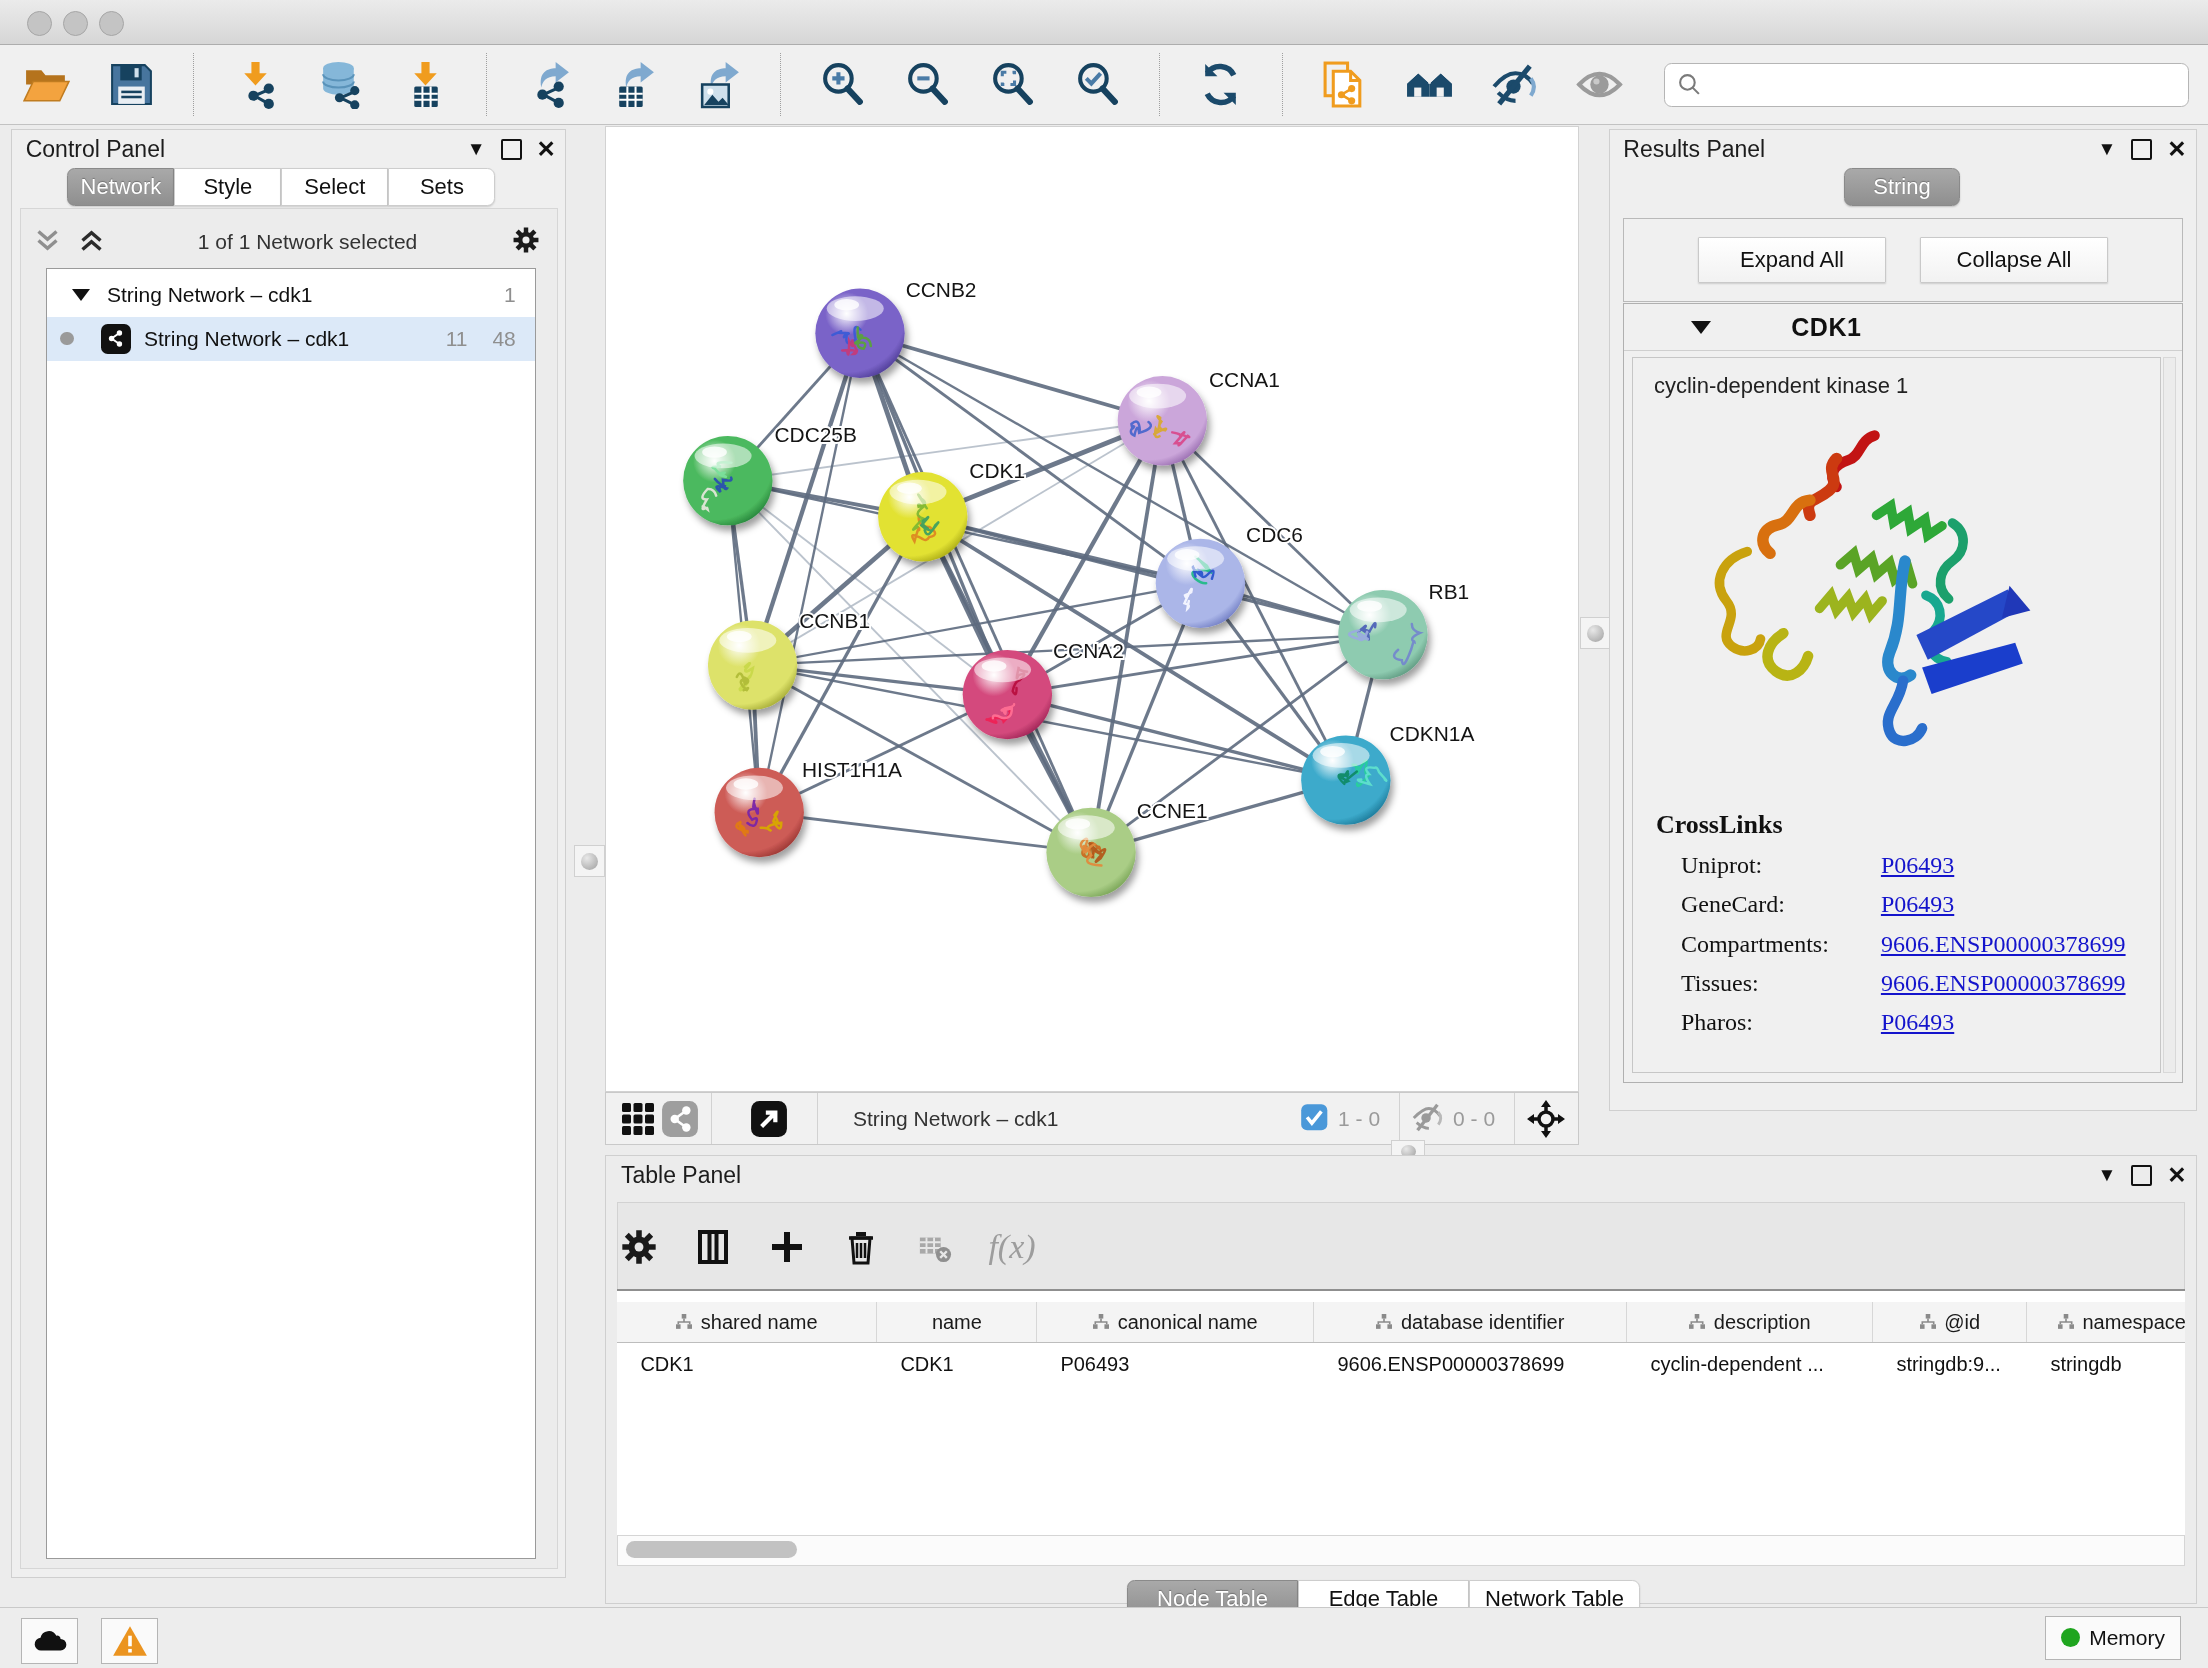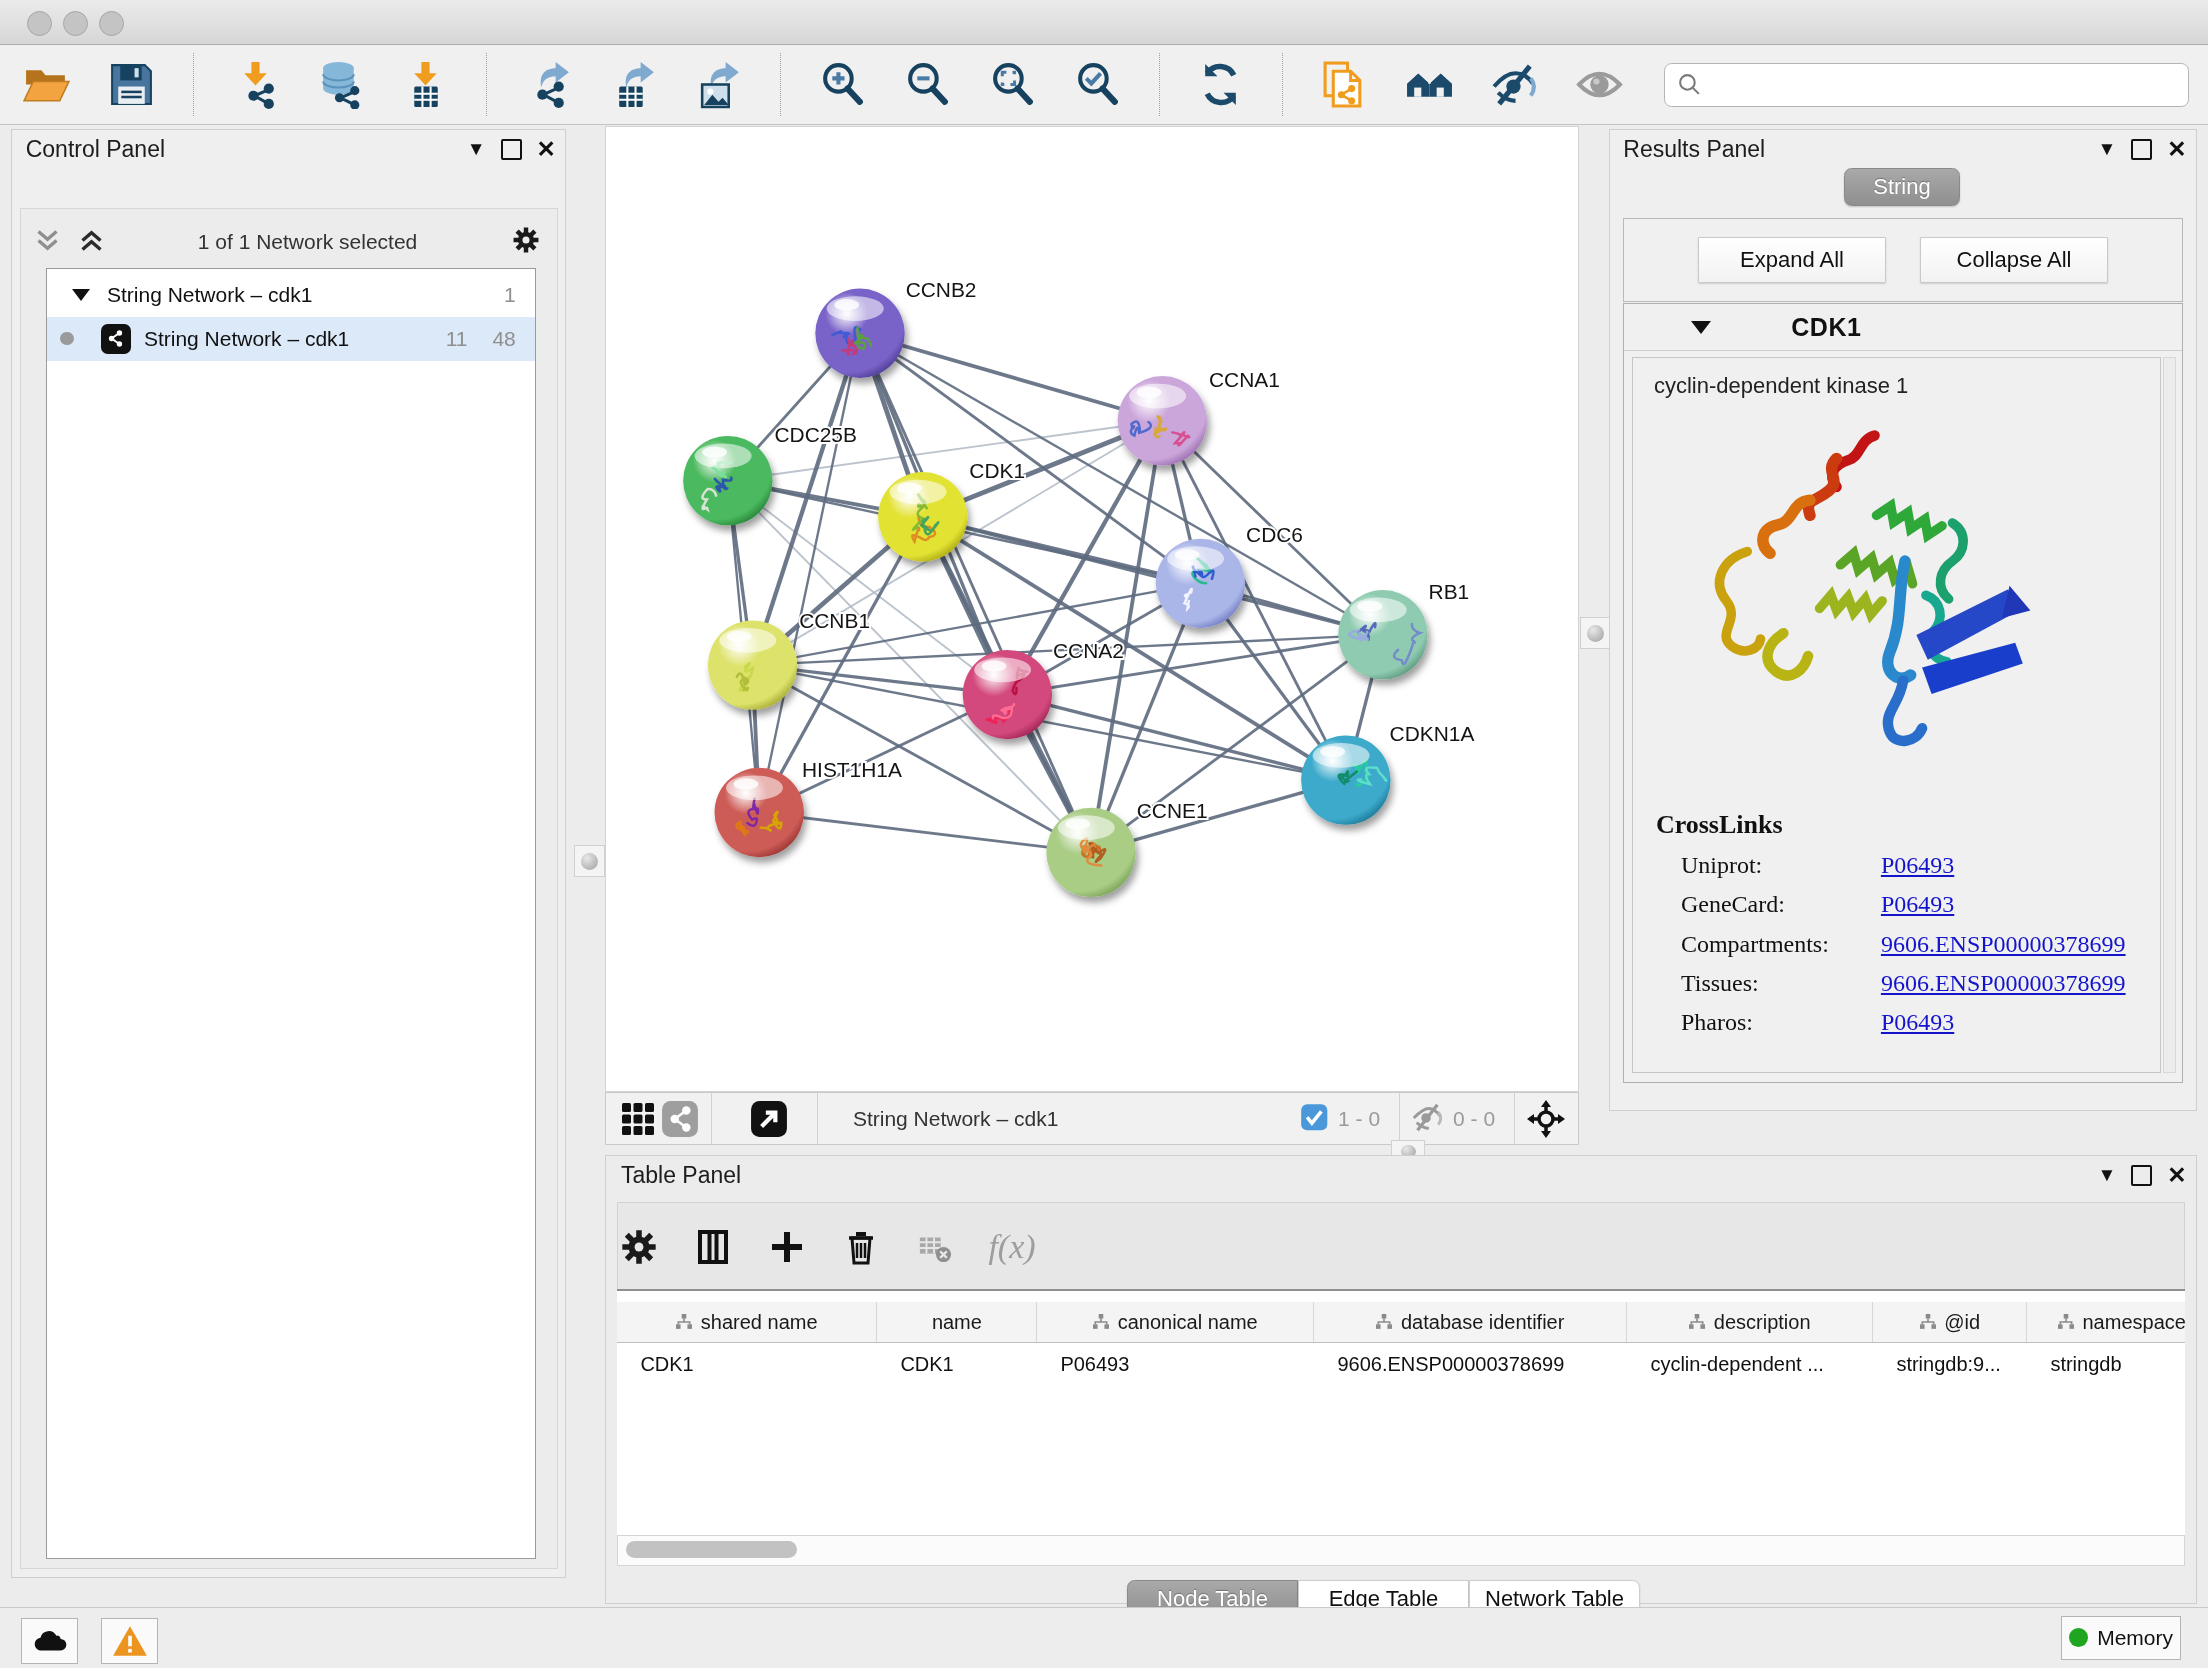--- a/index.html
+++ b/index.html
@@ -83,21 +83,21 @@
   .th{display:flex;align-items:center;justify-content:center;gap:8.6px;font-size:20px;color:#1a1a1a;border-right:1px solid #d7d7d7;box-sizing:border-box;flex:0 0 auto;overflow:hidden;white-space:nowrap;}
   #tp-row{display:flex;height:42px;}
   .td{font-size:20px;color:#111;padding-left:23px;display:flex;align-items:center;box-sizing:border-box;flex:0 0 auto;overflow:hidden;white-space:nowrap;}
   #tp-hscroll{position:absolute;left:11.4px;right:11.4px;top:379px;height:28.5px;background:#fbfbfb;border:1px solid #d5d5d5;}
   #tp-thumb{position:absolute;left:7.6px;top:4.8px;width:171px;height:17px;border-radius:8.6px;background:#c2c2c2;}
   #tp-tabs{position:absolute;left:521px;top:424px;}
   #tp-tabs .tab{width:169px;}
   
   #statusbar{left:0;top:1607px;width:2208px;height:61px;background:#ededed;border-top:1px solid #c9c9c9;}
   .sb-btn{position:absolute;top:9.5px;width:55px;height:44px;background:#fafafa;border:1.9px solid #b5b5b5;display:flex;align-items:center;justify-content:center;}
-  #memory-btn{position:absolute;right:27px;top:7.6px;height:42px;background:#fafafa;border:1.9px solid #b5b5b5;display:flex;align-items:center;gap:9.5px;padding:0 7px;font-size:21px;color:#111;}
+  #memory-btn{position:absolute;right:27px;top:7.6px;height:42px;background:#fafafa;border:1.9px solid #b5b5b5;display:flex;align-items:center;gap:9.5px;padding:0 15px;font-size:21px;color:#111;}
   #memory-dot{width:19px;height:19px;border-radius:50%;background:#1fa51f;}
   .hdr-icon{flex:0 0 auto;}
 </style>
 </head>
 <body>
 
 <div id="app">
 
   <div id="titlebar" class="abs">
     <span class="tl" style="left:27px"></span>
@@ -263,20 +263,26 @@
 
   <div id="control-panel" class="abs">
     <div id="cp-head">
       <span class="panel-title">Control Panel</span>
       <span class="panel-ctrl">
         <span class="pc-tri">▼</span>
         <span class="pc-box"></span>
         <span class="pc-x">✕</span>
       </span>
     </div>
+    <div id="cp-tabs" class="seg">
+        <div class="tab sel">Network</div>
+        <div class="tab">Style</div>
+        <div class="tab">Select</div>
+        <div class="tab">Sets</div>
+      </div>
     <div id="cp-content">
       <div id="cp-selrow">
         <span style="margin-right:17px"><svg width="27" height="27" viewBox="0 0 24 24">
               <path d="M4 4l8 7 8-7M4 12l8 7 8-7" fill="none" stroke="#8f8f8f" stroke-width="3"></path>
             </svg></span>
         <span><svg width="27" height="27" viewBox="0 0 24 24">
               <path d="M4 20l8-7 8 7M4 12l8-7 8 7" fill="none" stroke="#2b2b2b" stroke-width="3"></path>
             </svg></span>
         <span id="cp-selstatus">1 of 1 Network selected</span>
         <span><svg width="32" height="32" viewBox="0 0 36 36">

